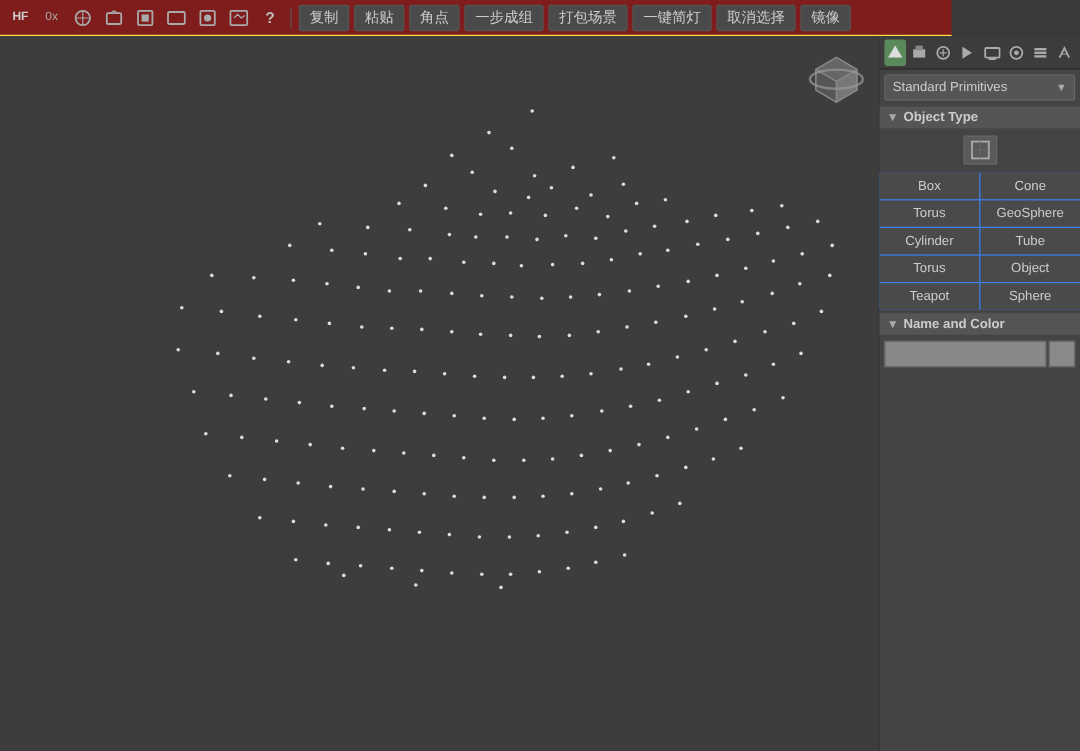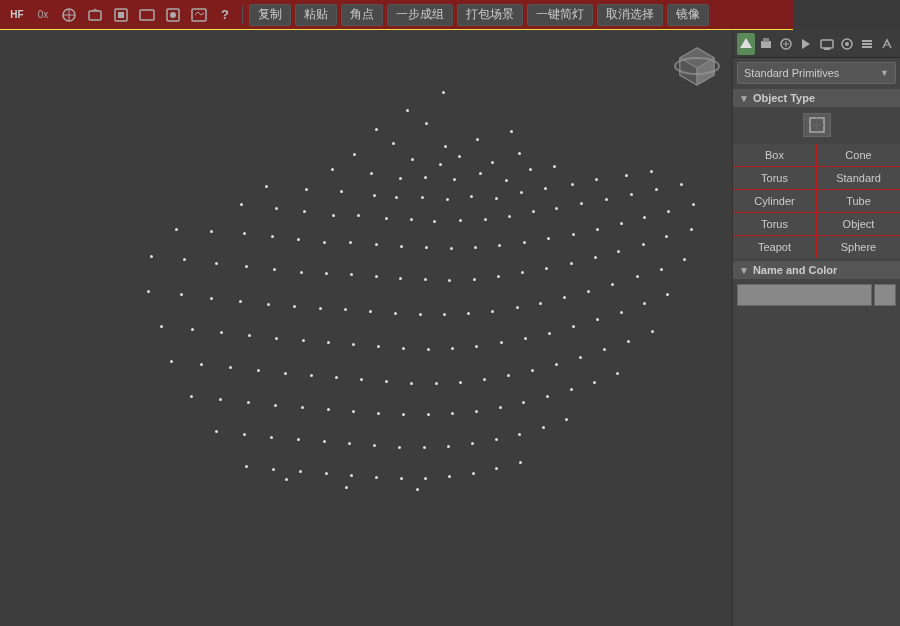--- a/index.html
+++ b/index.html
@@ -158,21 +158,21 @@
       margin-right: 4px;
       color: #aaa;
       font-size: 10px;
     }
 
     
     #object-type-grid {
       display: grid;
       grid-template-columns: 1fr 1fr;
       gap: 1px;
-      background: #b91c1c;
+      background: #3b82f6;
       margin: 2px 0;
     }
     .obj-btn {
       background: #4a4a4a;
       border: none;
       color: #ccc;
       font-size: 11px;
       height: 22px;
       cursor: pointer;
       display: flex;
@@ -573,21 +573,21 @@
             <rect x="2" y="2" width="14" height="14" fill="none" stroke="#aaa" stroke-width="1.5"></rect>
             <path d="M9 2 L9 16 M2 9 L16 9" stroke="#666" stroke-width="1"></path>
           </svg>
       </div>
     </div>
 
     <div id="object-type-grid">
       <button class="obj-btn">Box</button>
       <button class="obj-btn">Cone</button>
       <button class="obj-btn">Torus</button>
-      <button class="obj-btn">Standard</button>
+      <button class="obj-btn">GeoSphere</button>
       <button class="obj-btn">Cylinder</button>
       <button class="obj-btn">Tube</button>
       <button class="obj-btn">Torus</button>
       <button class="obj-btn">Object</button>
       <button class="obj-btn">Teapot</button>
       <button class="obj-btn">Sphere</button>
     </div>
 
     <div class="section-header">
       <span class="section-collapse">▼</span>

